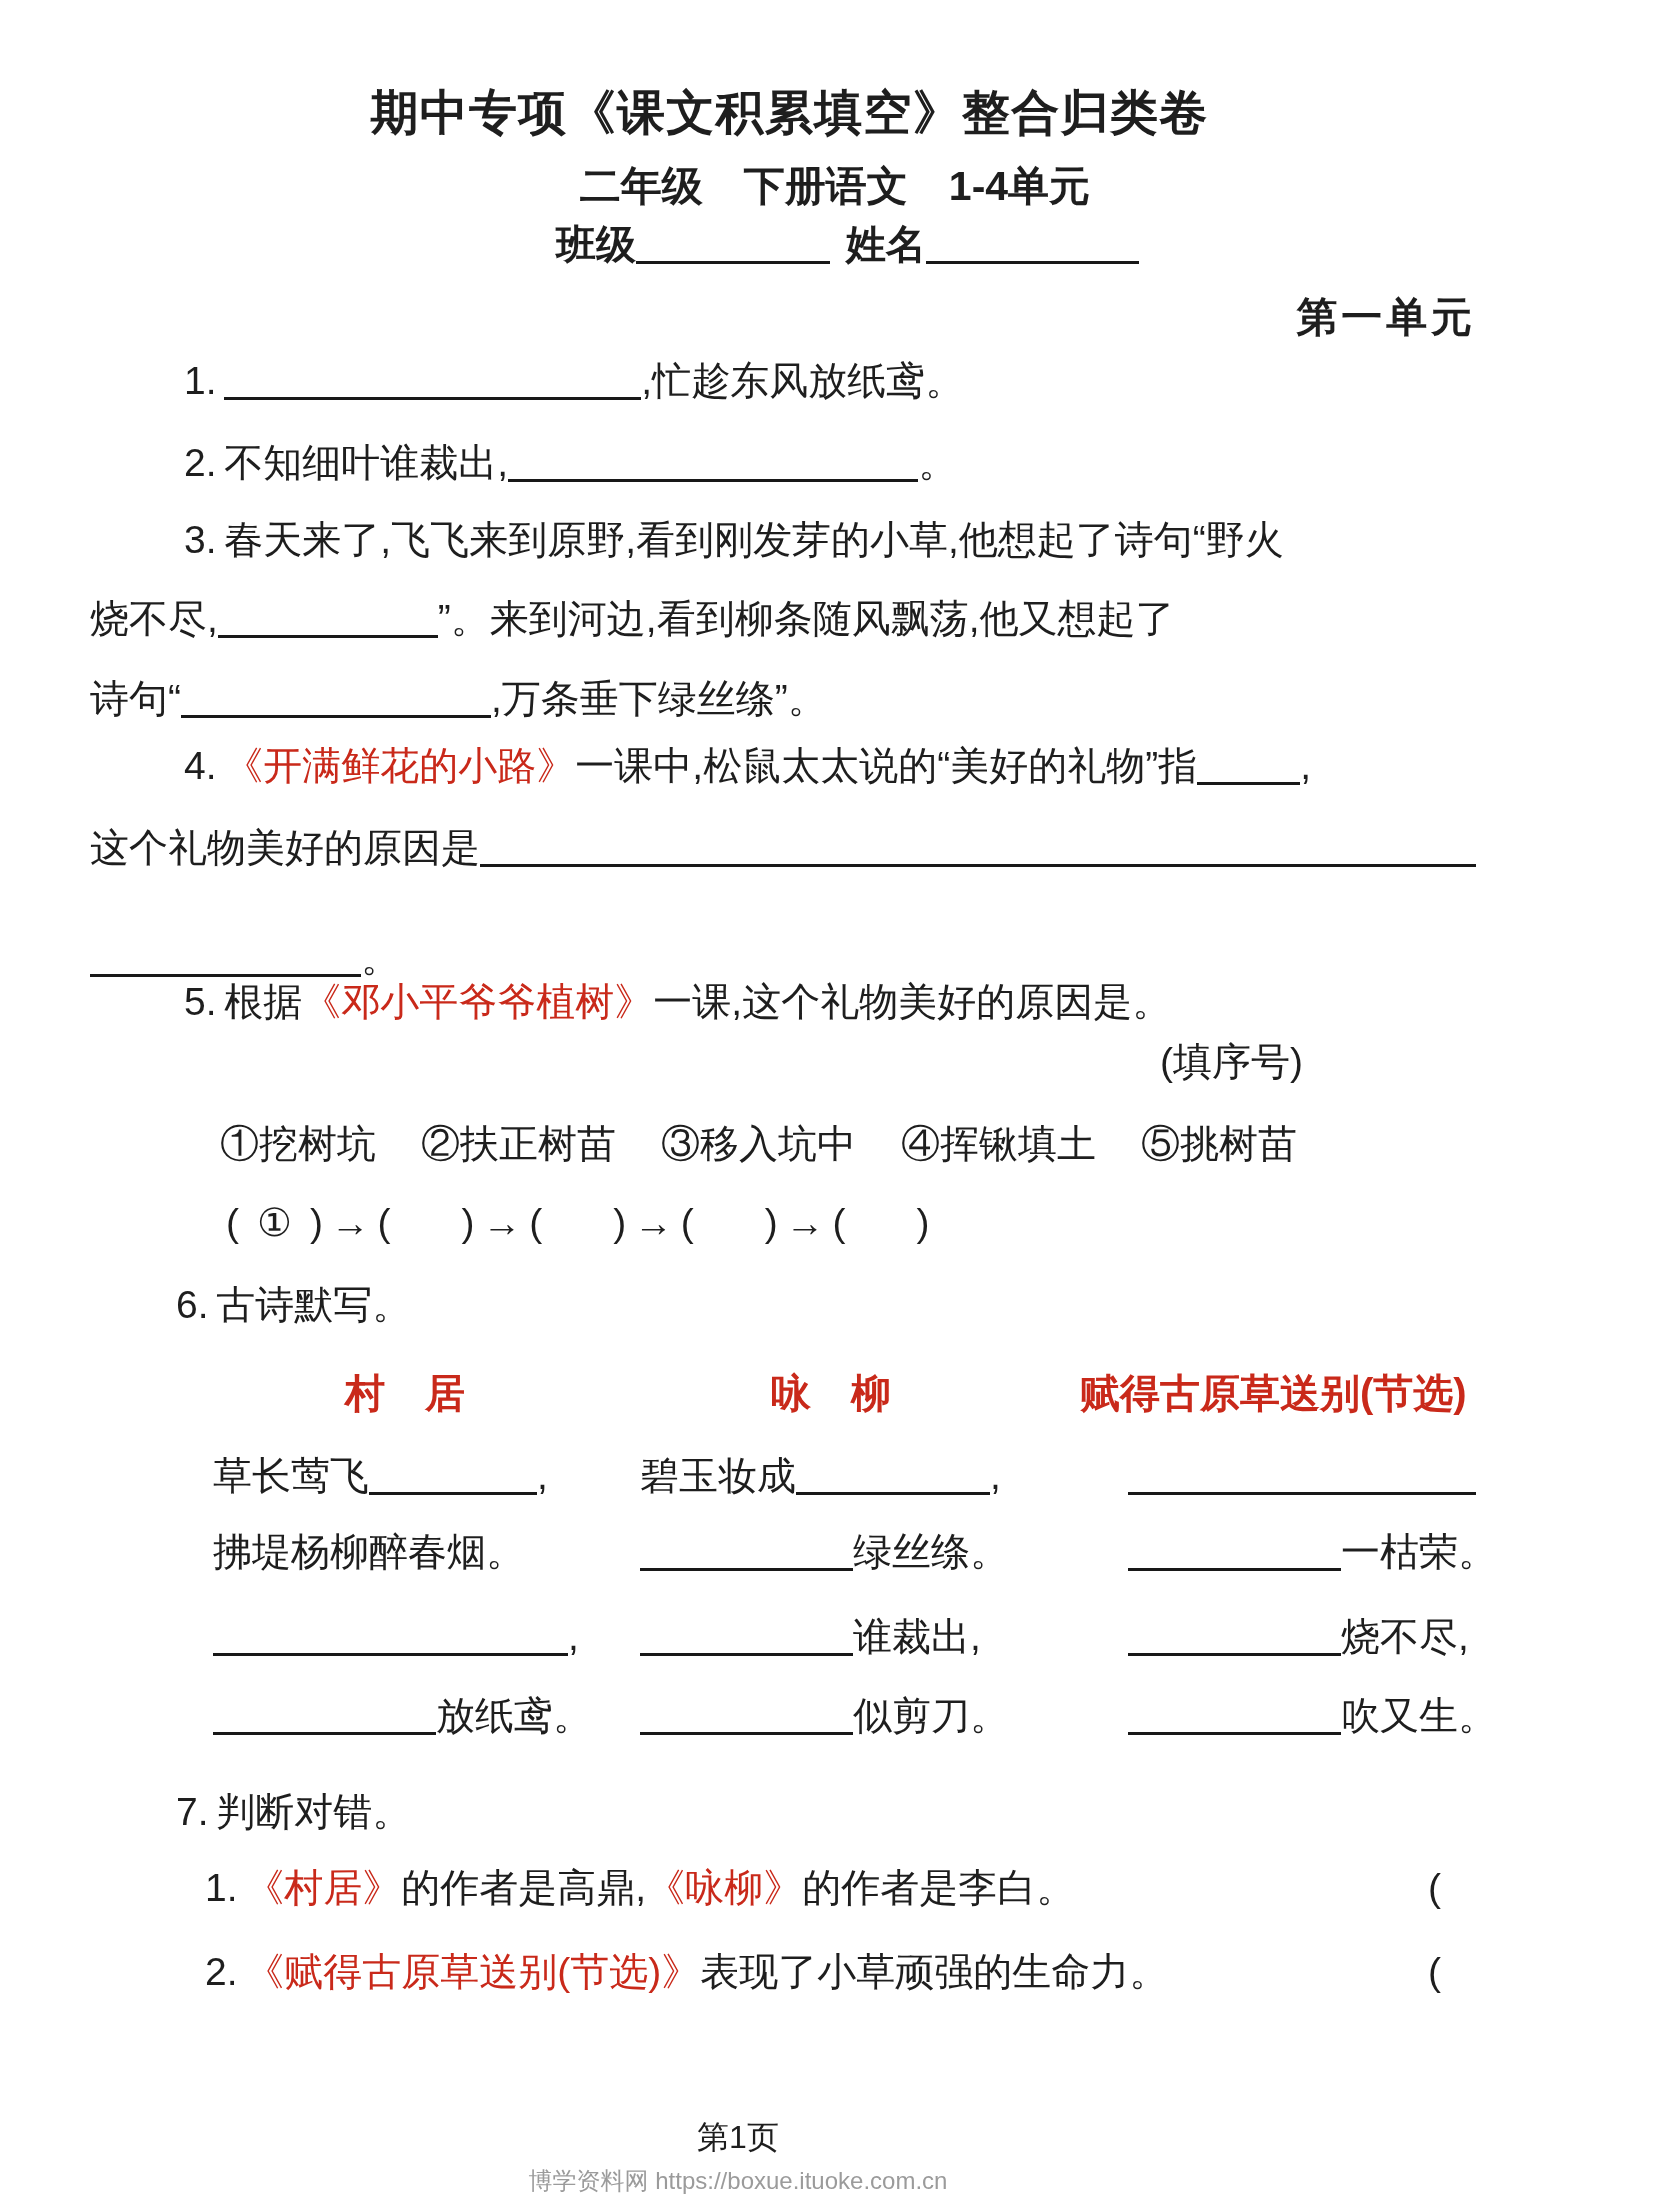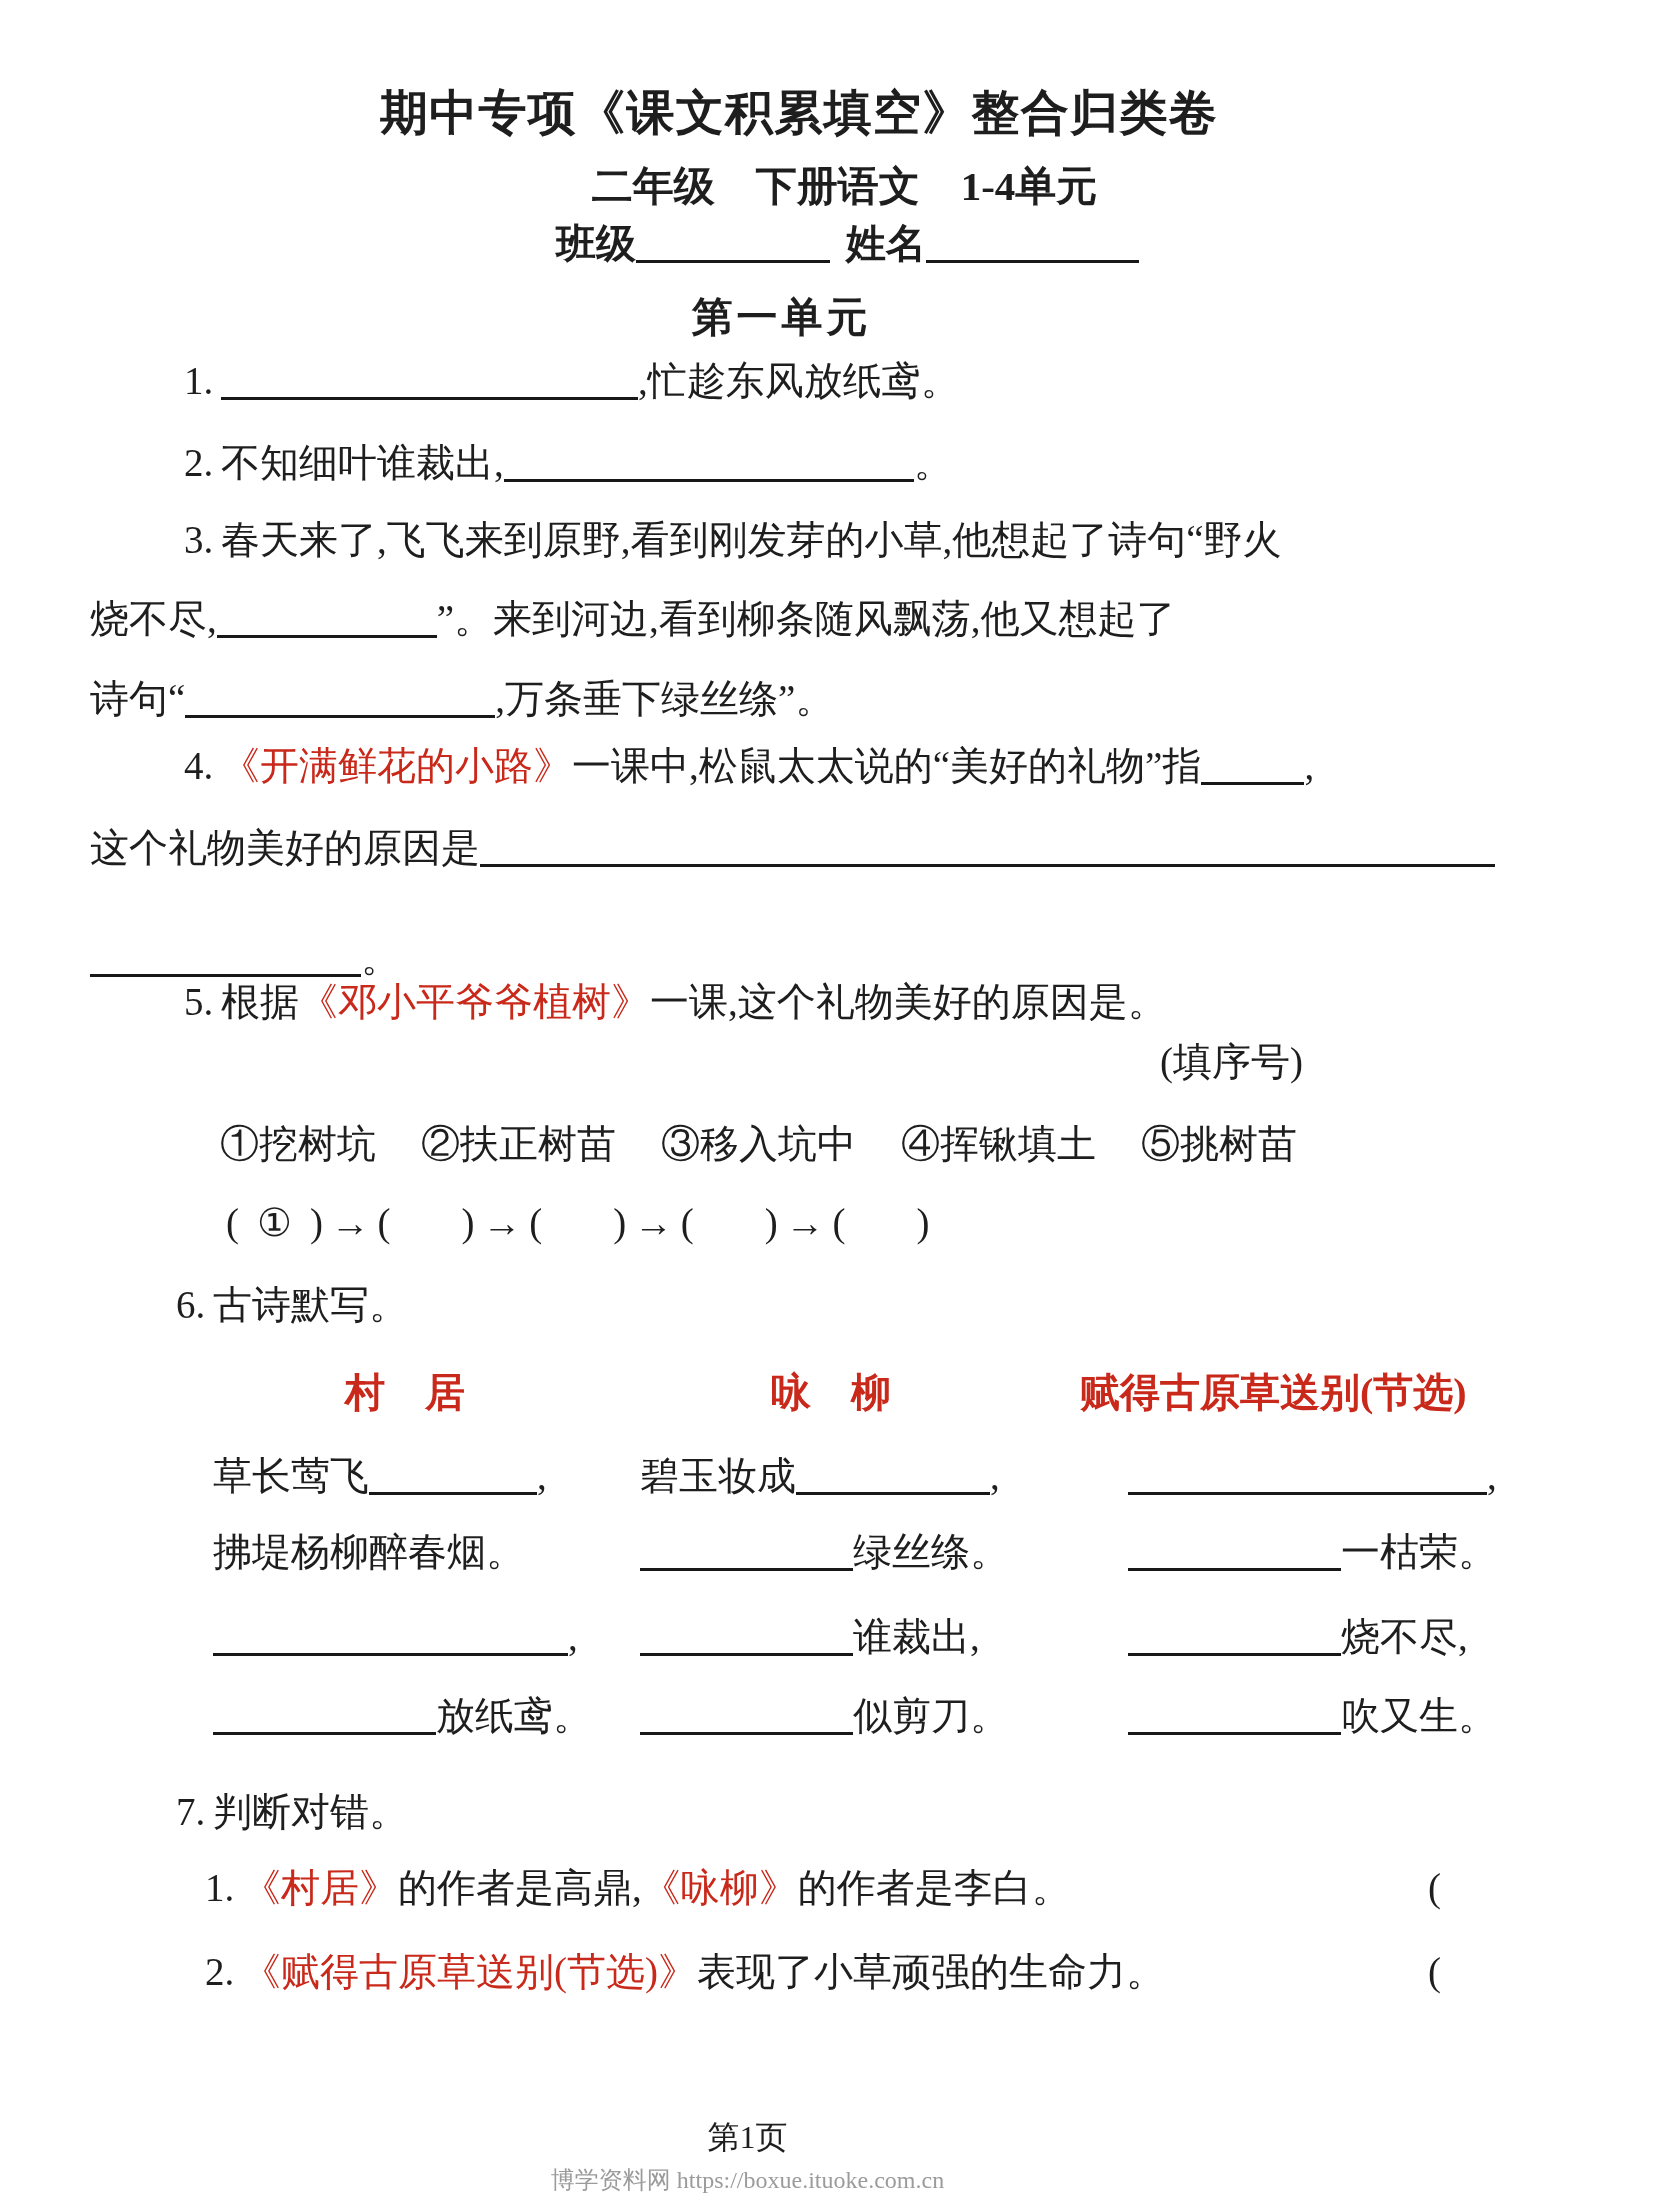--- a/index.html
+++ b/index.html
@@ -1,25 +1,25 @@
 <!DOCTYPE html>
 <html style="--red: #c9291a; --ink: #1e1e1e; --gray: #9b9b9b;font-size:10.3px"><head>
 <meta charset="utf-8">
 <style>
   html,body{margin:0;padding:0;background:#fff;}
   .page{
     position:relative;width:1476px;height:2205px;background:#ffffff;
-    font-family:Liberation Serif, serif;color:var(--ink,#1e1e1e);overflow:hidden;padding-left:19px;
+    font-family:Liberation Sans, sans-serif;color:var(--ink,#1e1e1e);overflow:hidden;
   }
   .ln{position:absolute;white-space:nowrap;font-size:39px;font-weight:500;line-height:1.15;}
   .title{font-size:48px;font-weight:900;letter-spacing:1.3px;text-align:center;left:103px;right:0;}
   .subtitle{font-size:41px;font-weight:700;text-align:center;left:194px;right:0;}
   .subtitle span + span{margin-left:41px;}
   .idline{font-size:40px;font-weight:700;}
-  .section{font-size:41px;font-weight:600;text-align:center;left:68px;right:0;letter-spacing:3.9px;}
+  .section{font-size:41px;font-weight:600;text-align:right;left:68px;right:0;letter-spacing:3.9px;}
   .rd{color:var(--red,#c9291a);}
   .bl{display:inline-block;height:0.9em;border-bottom:3.9px solid #181818;vertical-align:-0.15em;}
   .num{margin-right:7.8px;}
   .opts span + span{margin-left:45px;}
   .pbox{display:inline-flex;justify-content:space-between;align-items:center;width:97px;}
   .pbox .mid{flex:0 0 auto;}
   .arrow{margin:0 7.8px;}
   .q7p{width:123px;}
   .poemtitle{font-size:40px;font-weight:700;}
   .pagenum{font-size:32px;text-align:center;left:0;right:0;font-weight:500;}

